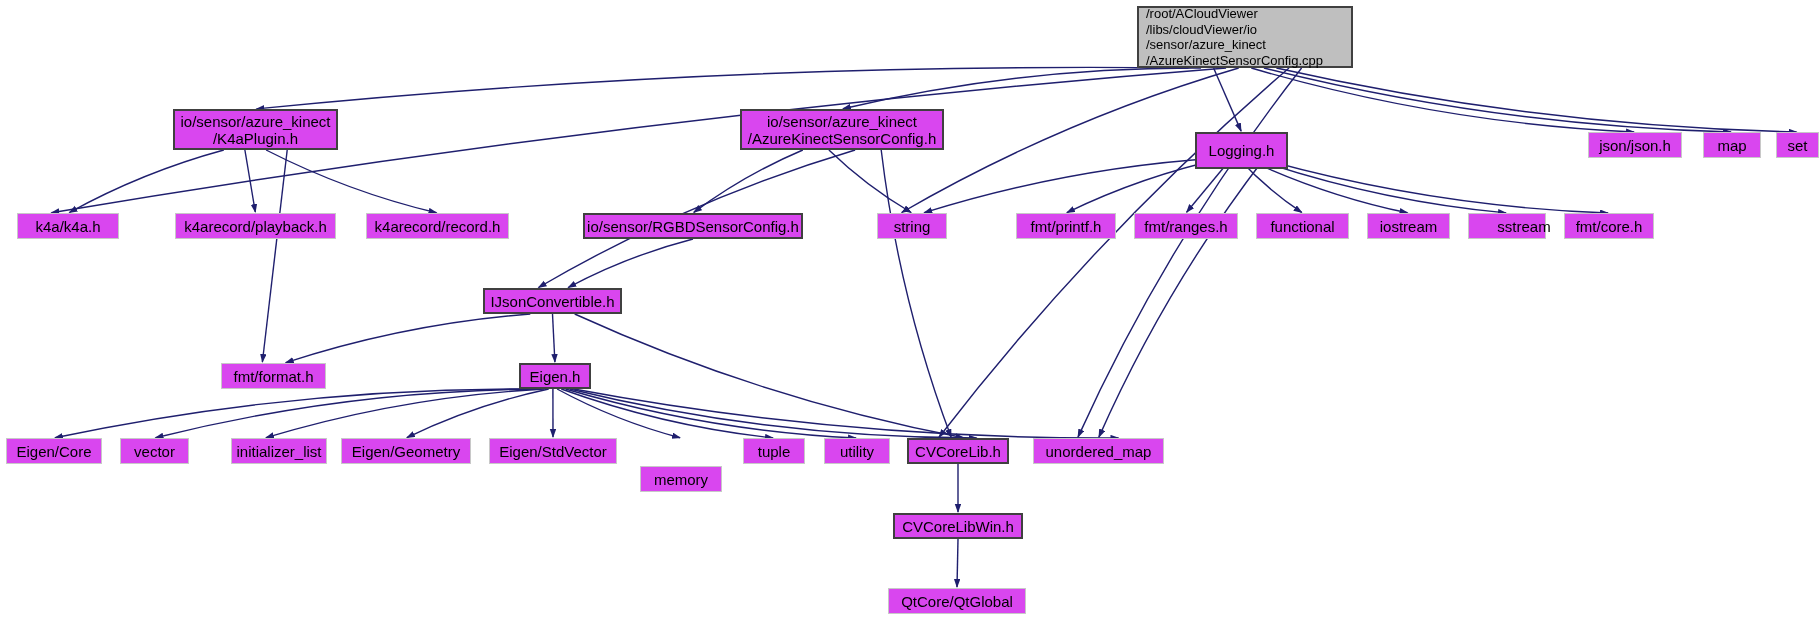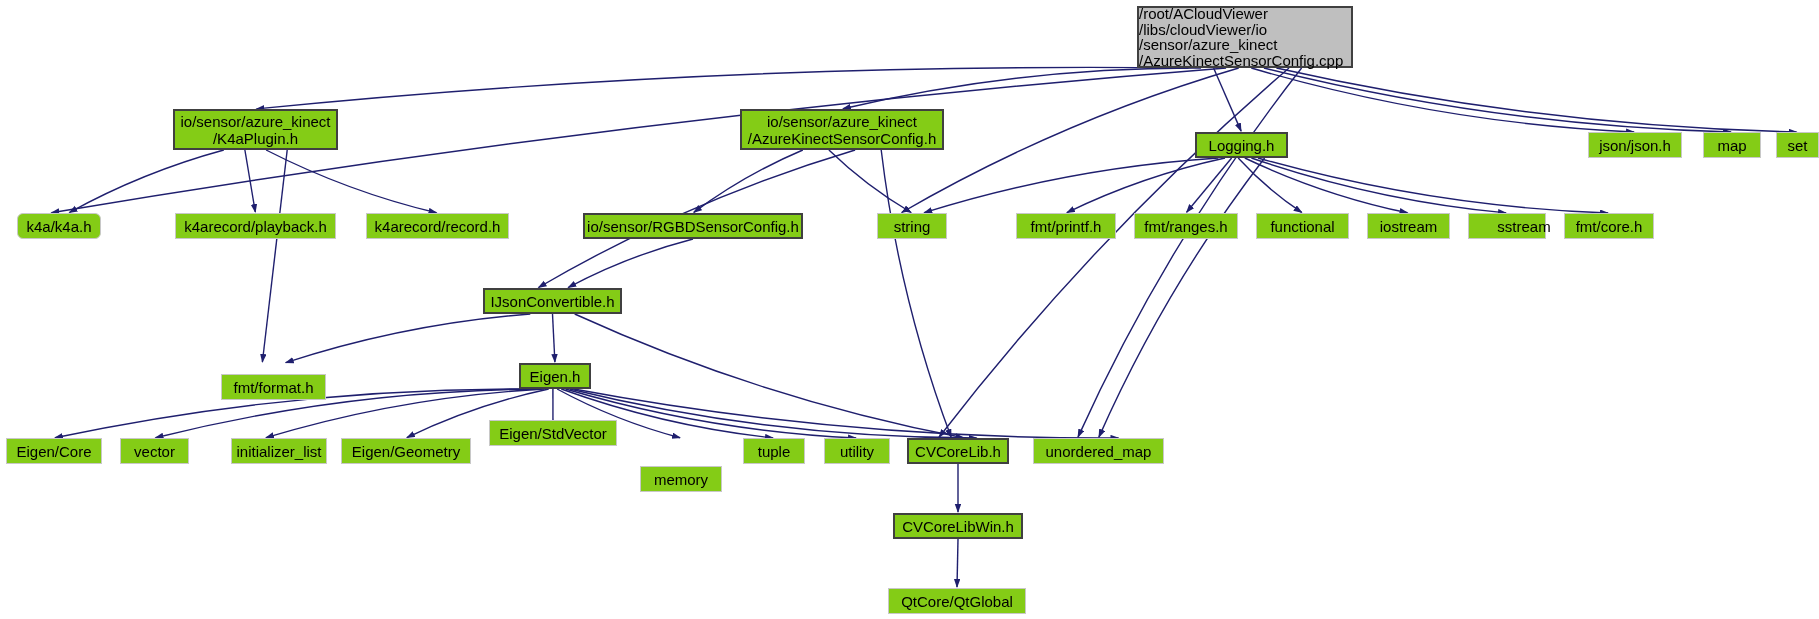--- a/index.html
+++ b/index.html
@@ -25,35 +25,36 @@
   .node {
     position: absolute;
     box-sizing: border-box;
     display: flex;
     align-items: center;
     justify-content: center;
     text-align: center;
     font-size: 15px;
     line-height: 17px;
     color: #000000;
-    background: #84cc16;
+    background: #d946ef;
     border: 1px solid #c8c8c8;
     white-space: pre;
     z-index: 5;
   }
   .node.strong {
     border: 2px solid #404040;
   }
   .node.root {
     border: 2px solid #404040;
     background: #bfbfbf;
     text-align: left;
     justify-content: flex-start;
+    padding-left: 7px;
     line-height: 15.5px;
-    font-size: 15px;
+    font-size: 13px;
   }
 </style>
 </head>
 <body>
 
 <div id="graph">
   <svg id="edges" viewBox="0 0 1819 619" xmlns="http://www.w3.org/2000/svg">
     <defs>
       <marker id="arrow" markerWidth="9" markerHeight="9" refX="8" refY="3.2" orient="auto" markerUnits="userSpaceOnUse">
         <path d="M0,0 L9,3.2 L0,6.4 z" fill="#1f1f6e"></path>
@@ -106,43 +107,43 @@
   </svg>
   <div id="nodes">
       <div class="node root" style="left: 1137px; top: 6px; width: 216px; height: 62px;">/root/ACloudViewer
 /libs/cloudViewer/io
 /sensor/azure_kinect
 /AzureKinectSensorConfig.cpp</div>
       <div class="node strong" style="left: 173px; top: 109px; width: 165px; height: 41px;">io/sensor/azure_kinect
 /K4aPlugin.h</div>
       <div class="node strong" style="left: 740px; top: 109px; width: 204px; height: 41px;">io/sensor/azure_kinect
 /AzureKinectSensorConfig.h</div>
-      <div class="node strong" style="left: 1195px; top: 132px; width: 93px; height: 26px;">Logging.h</div>
+      <div class="node strong" style="left: 1195px; top: 132px; width: 93px; height: 37px;">Logging.h</div>
       <div class="node weak" style="left: 1588px; top: 132px; width: 94px; height: 26px;">json/json.h</div>
       <div class="node weak" style="left: 1703px; top: 132px; width: 58px; height: 26px;">map</div>
       <div class="node weak" style="left: 1776px; top: 132px; width: 43px; height: 26px;">set</div>
-      <div class="node weak" style="left: 17px; top: 213px; width: 84px; height: 26px; border-radius: 6px;">k4a/k4a.h</div>
+      <div class="node weak" style="left: 17px; top: 213px; width: 102px; height: 26px;">k4a/k4a.h</div>
       <div class="node weak" style="left: 175px; top: 213px; width: 161px; height: 26px;">k4arecord/playback.h</div>
       <div class="node weak" style="left: 366px; top: 213px; width: 143px; height: 26px;">k4arecord/record.h</div>
       <div class="node strong" style="left: 583px; top: 213px; width: 220px; height: 26px;">io/sensor/RGBDSensorConfig.h</div>
       <div class="node weak" style="left: 877px; top: 213px; width: 70px; height: 26px;">string</div>
       <div class="node weak" style="left: 1016px; top: 213px; width: 100px; height: 26px;">fmt/printf.h</div>
       <div class="node weak" style="left: 1134px; top: 213px; width: 104px; height: 26px;">fmt/ranges.h</div>
       <div class="node weak" style="left: 1256px; top: 213px; width: 93px; height: 26px;">functional</div>
       <div class="node weak" style="left: 1367px; top: 213px; width: 83px; height: 26px;">iostream</div>
       <div class="node weak" style="left: 1468px; top: 213px; width: 78px; height: 26px; padding-left: 34px;">sstream</div>
       <div class="node weak" style="left: 1564px; top: 213px; width: 90px; height: 26px;">fmt/core.h</div>
       <div class="node strong" style="left: 483px; top: 288px; width: 139px; height: 26px;">IJsonConvertible.h</div>
-      <div class="node weak" style="left: 221px; top: 363px; width: 105px; height: 26px; margin-top: 11px;">fmt/format.h</div>
+      <div class="node weak" style="left: 221px; top: 363px; width: 105px; height: 26px;">fmt/format.h</div>
       <div class="node strong" style="left: 519px; top: 363px; width: 72px; height: 26px;">Eigen.h</div>
       <div class="node weak" style="left: 6px; top: 438px; width: 96px; height: 26px;">Eigen/Core</div>
       <div class="node weak" style="left: 120px; top: 438px; width: 69px; height: 26px;">vector</div>
       <div class="node weak" style="left: 207px; top: 438px; width: 96px; height: 26px; margin-left: 24px;">initializer_list</div>
       <div class="node weak" style="left: 341px; top: 438px; width: 130px; height: 26px;">Eigen/Geometry</div>
-      <div class="node weak" style="left: 489px; top: 420px; width: 128px; height: 26px;">Eigen/StdVector</div>
+      <div class="node weak" style="left: 489px; top: 438px; width: 128px; height: 26px;">Eigen/StdVector</div>
       <div class="node weak" style="left: 640px; top: 438px; width: 82px; height: 26px; margin-top: 28px;">memory</div>
       <div class="node weak" style="left: 743px; top: 438px; width: 62px; height: 26px;">tuple</div>
       <div class="node weak" style="left: 824px; top: 438px; width: 66px; height: 26px;">utility</div>
       <div class="node strong" style="left: 907px; top: 438px; width: 102px; height: 26px;">CVCoreLib.h</div>
       <div class="node weak" style="left: 1033px; top: 438px; width: 131px; height: 26px;">unordered_map</div>
       <div class="node strong" style="left: 893px; top: 513px; width: 130px; height: 26px;">CVCoreLibWin.h</div>
       <div class="node weak" style="left: 888px; top: 588px; width: 138px; height: 26px;">QtCore/QtGlobal</div>
     </div>
 </div>
 

